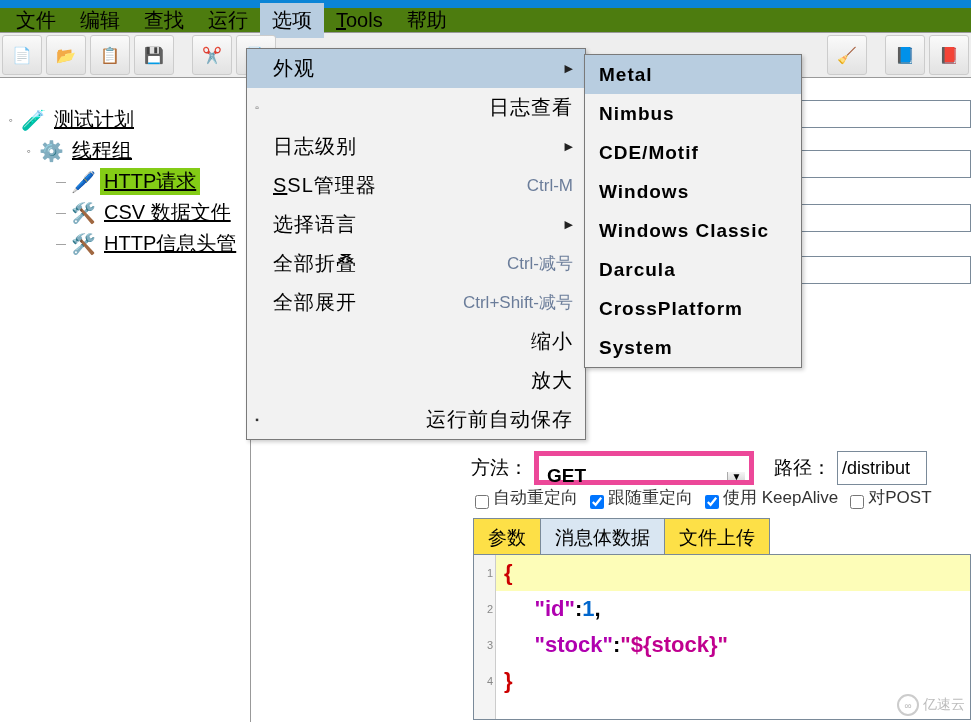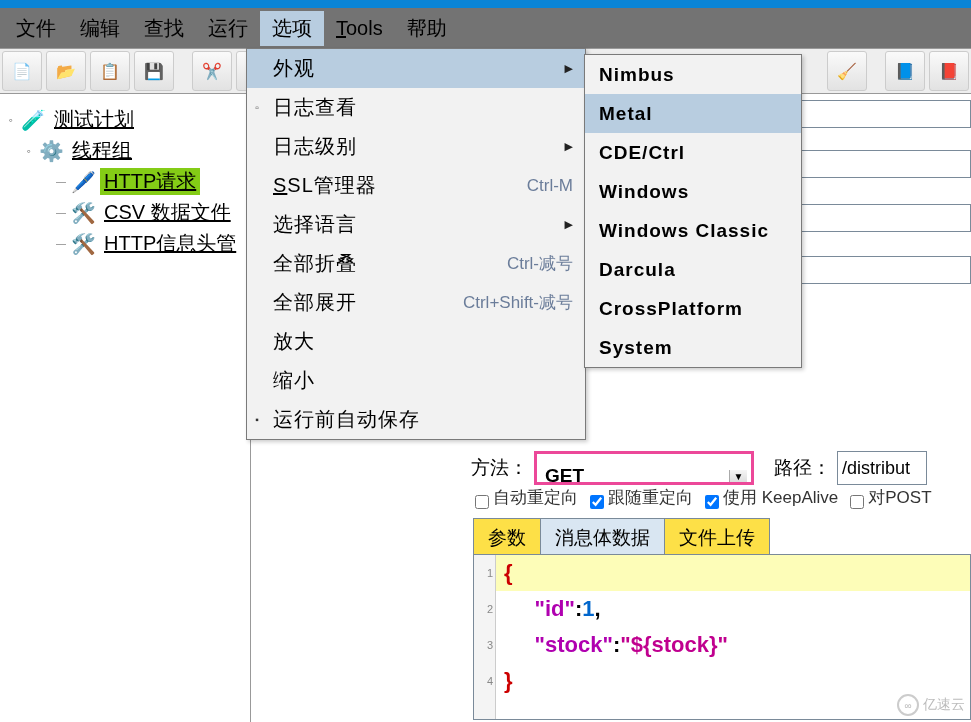--- a/index.html
+++ b/index.html
@@ -1,20 +1,20 @@
 <!DOCTYPE html>
 <html><head>
   <meta charset="utf-8">
   <style>
     * { box-sizing: border-box; margin: 0; padding: 0; font-family: "Microsoft YaHei", Arial, sans-serif; }
     body { background: #fff; width: 971px; height: 722px; overflow: hidden; position: relative; }
     
     .title-strip { height: 8px; background: #0a84d6; }
     
-    .menubar { display: flex; font-size: 20px; height: 40px; align-items: center; padding: 0 4px; background: #737373; }
+    .menubar { display: flex; font-size: 20px; height: 24px; align-items: center; padding: 0 4px; background: #4d7c0f; }
     .menubar .mitem { padding: 4px 12px; cursor: default; }
     .menubar .mitem.active { background: #b8cde0; }
     
     .toolbar { display: flex; align-items: center; height: 46px; border-top: 1px solid #999; border-bottom: 1px solid #999; padding: 2px 2px; gap: 4px; background: #eee; }
     .tbtn { width: 40px; height: 40px; display: flex; align-items: center; justify-content: center; border: 1px solid #ccc; background: linear-gradient(#fafafa,#e2e2e2); border-radius: 3px; }
     .tsep { width: 10px; }
     
     .main { display: flex; position: absolute; top: 94px; bottom: 0; left: 0; right: 0; }
     
     .tree { width: 250px; padding: 10px 4px; font-size: 20px; }
@@ -24,33 +24,33 @@
     .tree-row .tlabel { padding: 0 4px; text-decoration: underline; }
     .tree-row.selected .tlabel { background: #84cc16; }
     .indent1 { padding-left: 18px; }
     .indent2 { padding-left: 52px; }
     .indent2 .stub { color: #888; font-size: 10px; margin-right: 2px; }
     
     .editor { flex: 1; position: relative; border-left: 1px solid #999; }
     .field-bg { position: absolute; right: 0; border: 1px solid #7a8a99; background: #fff; height: 28px; }
     
     .menu { position: absolute; background: #f2f2f2; border: 1px solid #7a7a7a; box-shadow: 2px 2px 4px rgba(0,0,0,.2); font-size: 20px; z-index: 50; }
-    .menu .mrow { display: flex; align-items: center; height: 39px; padding: 0 12px 0 4px; gap: 10px; white-space: nowrap; }
+    .menu .mrow { display: flex; align-items: center; height: 39px; padding: 0 12px 0 4px; gap: 10px; white-space: nowrap; justify-content: space-between; }
     .menu .mrow .check { width: 12px; font-size: 10px; color: #333; text-align: center; }
     .menu .mrow .lbl { flex: 0 0 auto; letter-spacing: 1px; }
     .menu .mrow .sc { margin-left: auto; color: #6b7d9a; font-size: 17px; padding-left: 30px; }
     .menu .mrow .arrow { margin-left: auto; font-size: 11px; color: #222; }
     .menu .mrow.hi { background: #b8cde0; }
     
     .submenu { left: 584px; top: 54px; width: 218px; }
     .submenu .mrow { padding: 0 14px; font-weight: 700; font-size: 19px; }
     .submenu .mrow.hi { background: #b8cde0; }
     
     .form-row { position: absolute; display: flex; align-items: center; gap: 6px; font-size: 19px; }
-    .combo { border: 3px solid #ec4899; background: #fff; display: flex; align-items: center; justify-content: space-between; padding: 16px 4px 0 8px; font-weight: 700; height: 34px; }
+    .combo { border: 5px solid #ec4899; background: #fff; display: flex; align-items: center; justify-content: space-between; padding: 16px 4px 0 8px; font-weight: 700; height: 34px; }
     .combo .dropbtn { border-left: 1px solid #aaa; background: linear-gradient(#f5f5f5,#ddd); width: 18px; height: 100%; display: flex; align-items: center; justify-content: center; font-size: 10px; }
     .pathbox { border: 1px solid #7a8a99; background: #fff; height: 34px; display: flex; align-items: center; padding: 0 4px; font-size: 18px; }
     
     .checks { position: absolute; display: flex; gap: 12px; font-size: 17px; color: #333; }
     .checks label { display: flex; align-items: flex-end; gap: 4px; }
     .checks input { width: 14px; height: 14px; }
     
     .tabs { position: absolute; display: flex; }
     .tab { border: 1px solid #7a8a99; border-bottom: none; padding: 6px 14px; font-size: 19px; background: #fde047; margin-right: -1px; }
     .tab.active { background: #d9e6f2; }
@@ -239,41 +239,41 @@
     <span class="lbl">全部折叠</span>
     <span class="sc">Ctrl-减号</span>
   </div>
   <div class="mrow">
     <span class="check"></span>
     <span class="lbl">全部展开</span>
     <span class="sc">Ctrl+Shift-减号</span>
   </div>
   <div class="mrow">
     <span class="check"></span>
+    <span class="lbl">缩小</span>
+  </div>
+  <div class="mrow">
+    <span class="check"></span>
     <span class="lbl">放大</span>
-  </div>
-  <div class="mrow">
-    <span class="check"></span>
-    <span class="lbl">缩小</span>
   </div>
   <div class="mrow">
     <span class="check">▪</span>
     <span class="lbl">运行前自动保存</span>
   </div>
 </div>
 
 <div class="menu submenu">
-  <div class="mrow">
-      <span class="lbl">Nimbus</span>
-    </div>
   <div class="mrow hi">
       <span class="lbl">Metal</span>
     </div>
   <div class="mrow">
-      <span class="lbl">CDE/Ctrl</span>
+      <span class="lbl">Nimbus</span>
+    </div>
+  <div class="mrow">
+      <span class="lbl">CDE/Motif</span>
     </div>
   <div class="mrow">
       <span class="lbl">Windows</span>
     </div>
   <div class="mrow">
       <span class="lbl">Windows Classic</span>
     </div>
   <div class="mrow">
       <span class="lbl">Darcula</span>
     </div>

